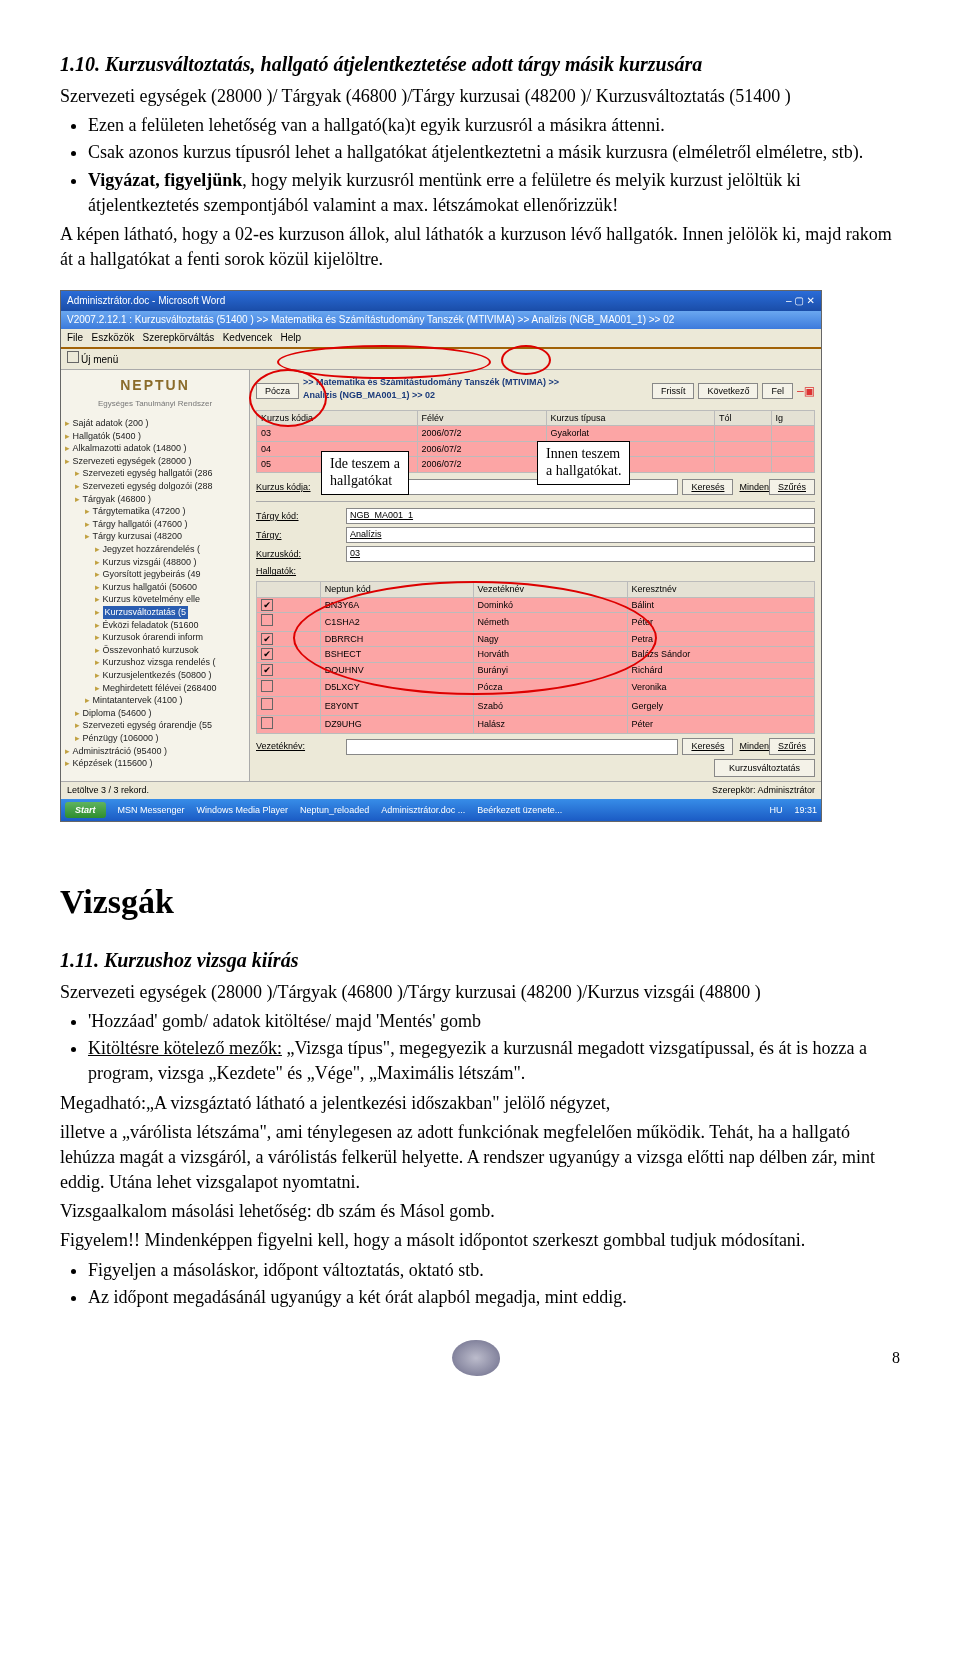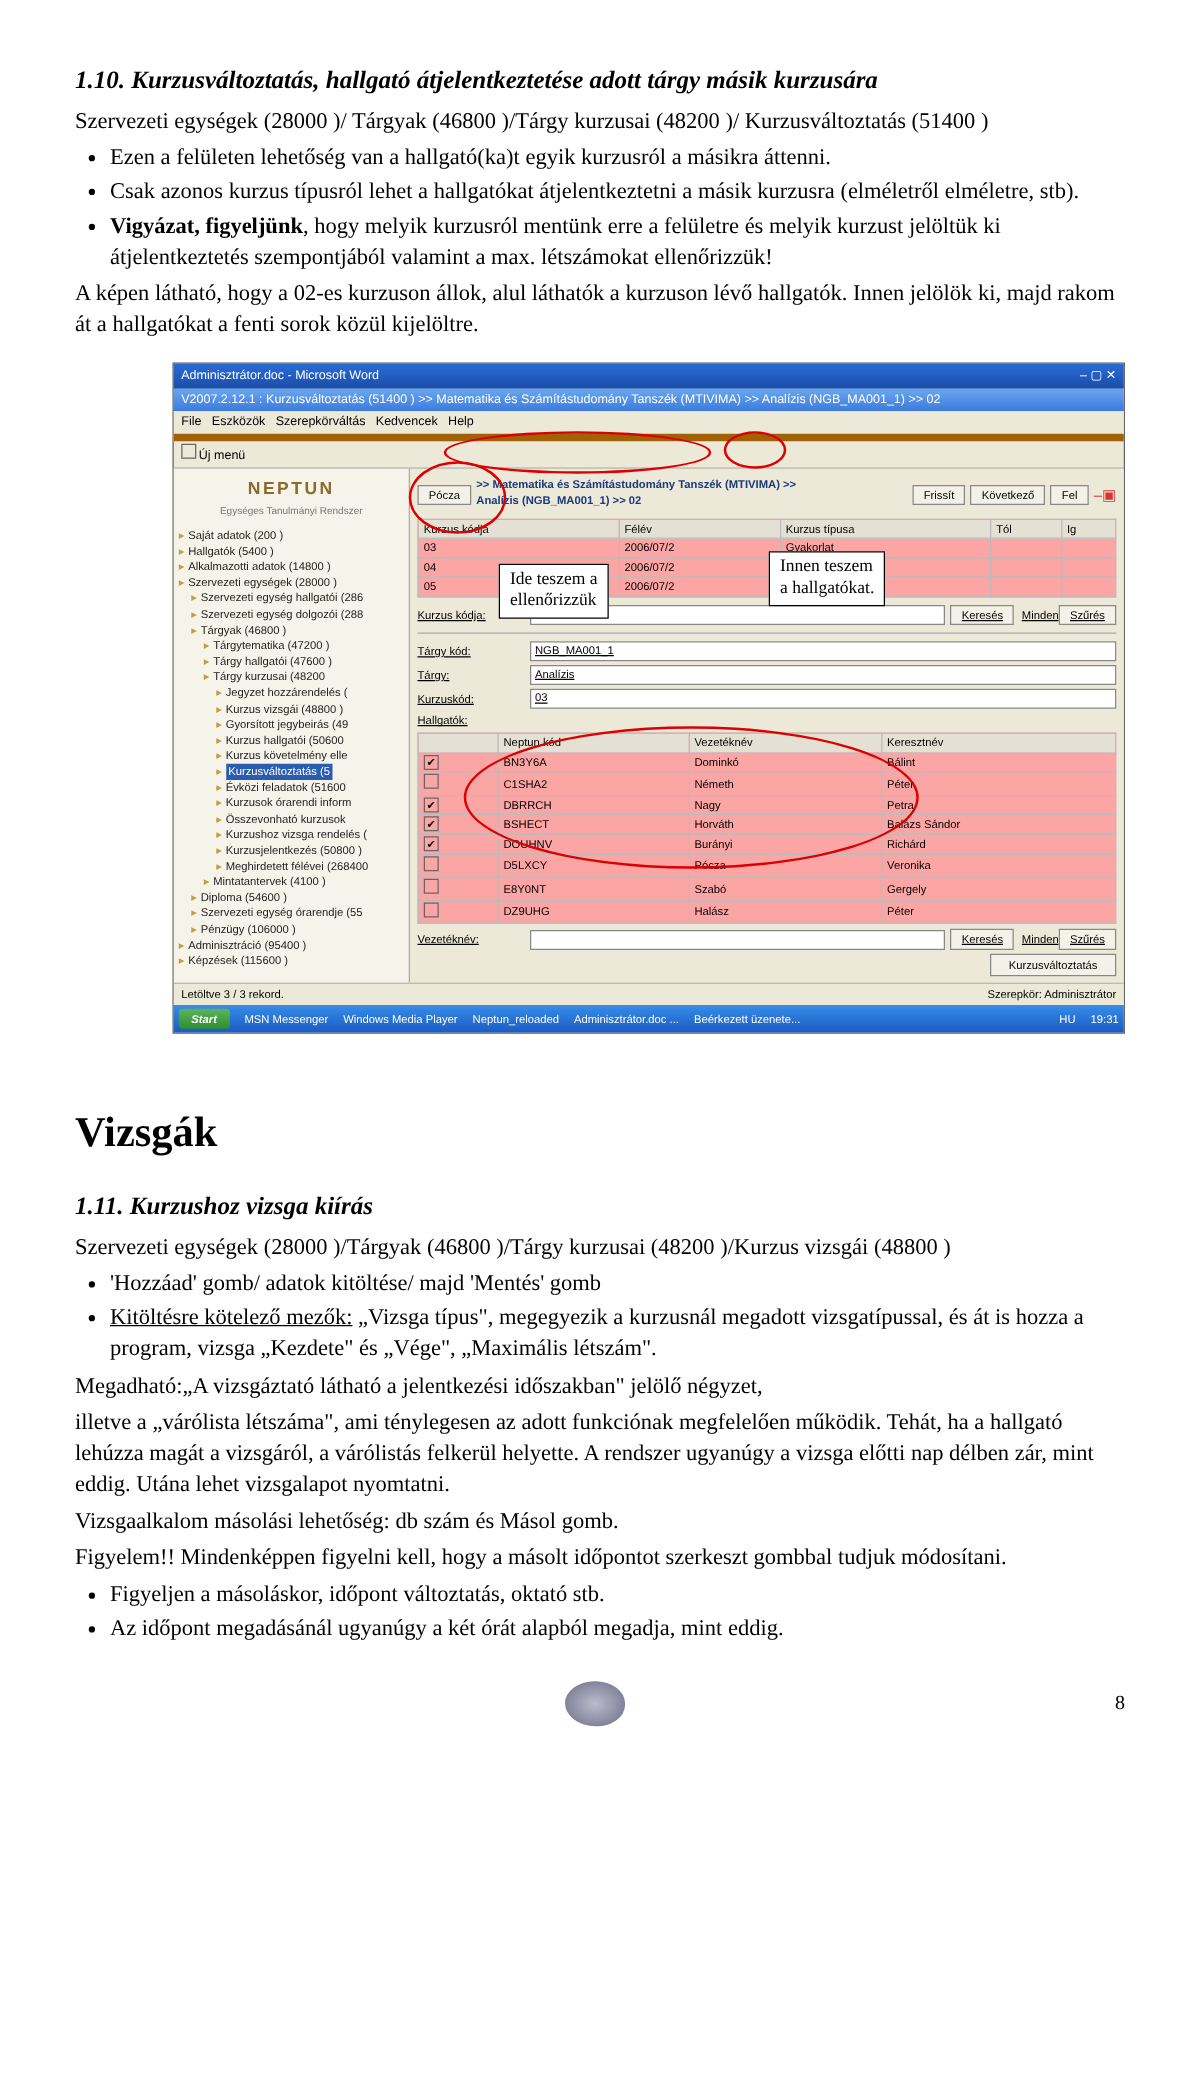--- a/index.html
+++ b/index.html
@@ -22,21 +22,21 @@
     font-weight: bold;
     margin: 56px 0 20px 0;
   }
   p { margin: 4px 0; }
   ul { margin: 4px 0 4px 28px; padding: 0; }
   li { margin: 2px 0; }
   .underline { text-decoration: underline; }
   .screenshot-wrap {
     margin: 18px 0 30px 0;
     display: flex;
-    justify-content: flex-end;
+    justify-content: flex-start;
   }
   .screenshot {
     width: 760px;
     border: 1px solid #666;
     background: #ece9d8;
     font-family: Tahoma, Arial, sans-serif;
     font-size: 10px;
     color: #000;
     position: relative;
   }
@@ -50,21 +50,21 @@
   }
   .subtitle {
     background: linear-gradient(#6aa7f0,#3c7adc);
     color: #fff;
     padding: 2px 6px;
     font-size: 10px;
   }
   .menubar {
     background: #ece9d8;
     padding: 2px 6px;
-    border-bottom: 6px solid #a16207;
+    border-bottom: 2px solid #a16207;
     font-size: 10px;
   }
   .sc-body { display: flex; }
   .sidebar {
     width: 180px;
     background: #f5f3ea;
     border-right: 1px solid #aaa;
     padding: 6px 4px;
   }
   .logo {
@@ -412,21 +412,21 @@
     <span style="margin-left:auto;">HU</span>
     <span>19:31</span>
   </div>
 
   <div class="red-circle rc1"></div>
   <div class="red-circle rc2"></div>
   <div class="red-circle rc3"></div>
   <div class="red-circle rc4"></div>
 
   <div class="callout" style="top:160px; left:260px;">
-    <span>Ide teszem a</span><br><span>ellenőrizzük</span>
+    <span>Ide teszem a</span><br><span>hallgatókat</span>
   </div>
   <div class="callout" style="top:150px; left:476px;">
     <span>Innen teszem</span><br><span>a hallgatókat.</span>
   </div>
 </div>
 </div>
 
 <h1 class="vizsgak">Vizsgák</h1>
 
 <h2 class="section">1.11. Kurzushoz vizsga kiírás</h2>

